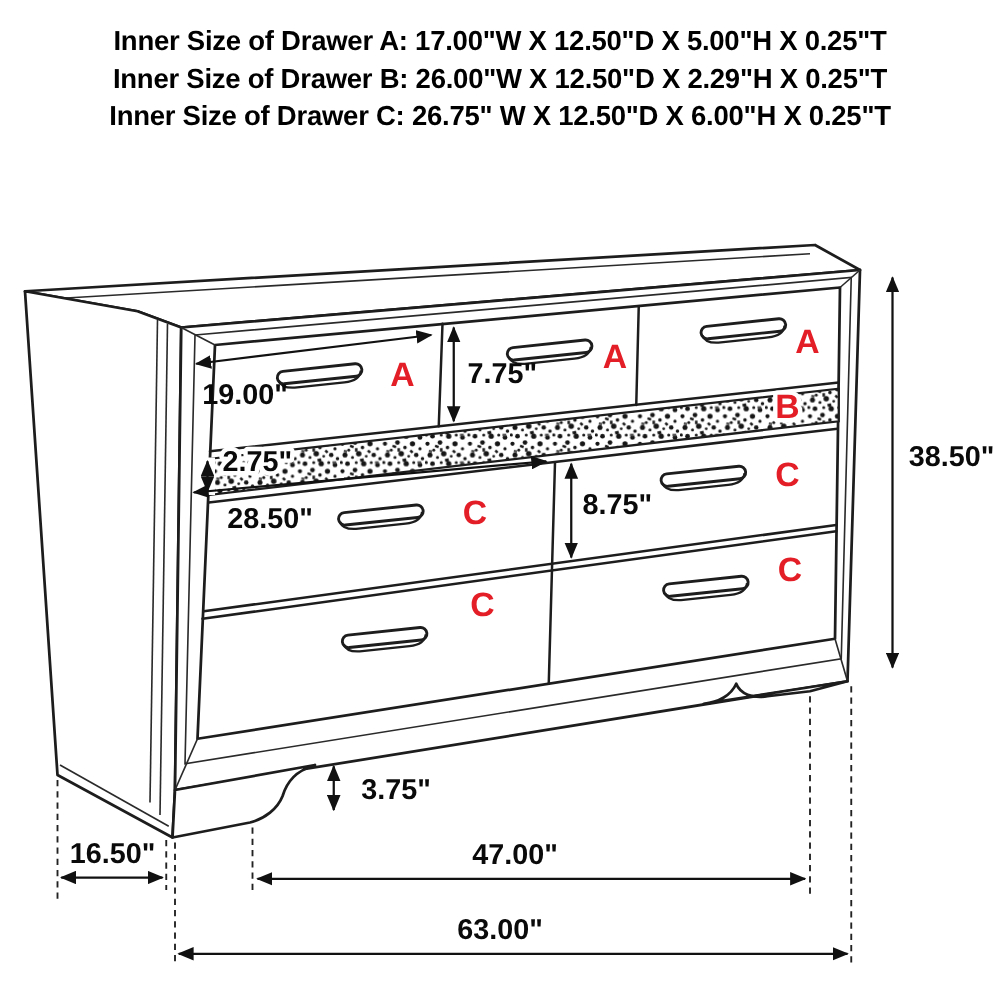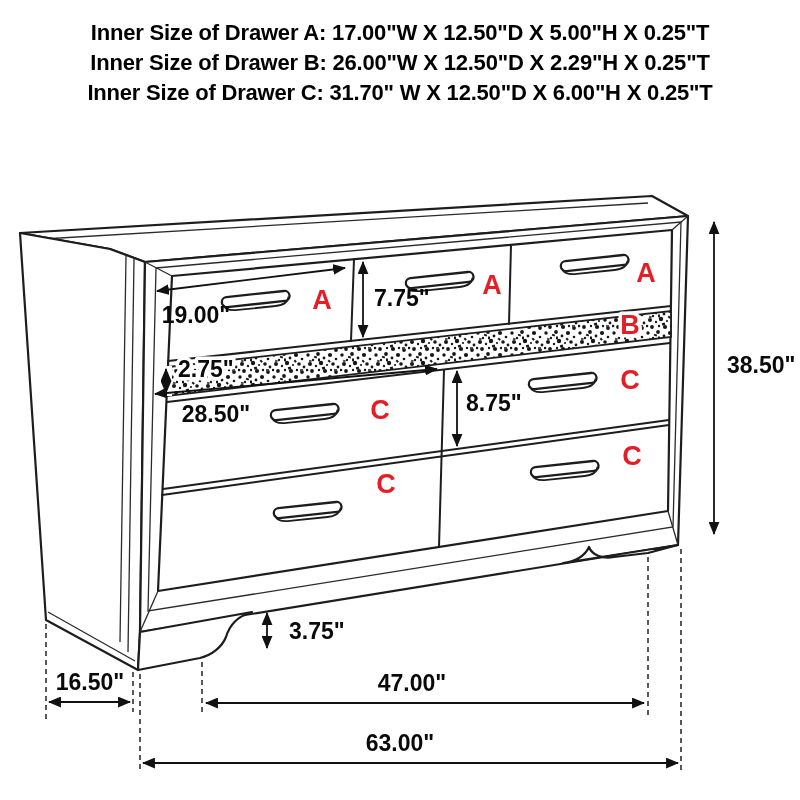--- a/index.html
+++ b/index.html
@@ -22,21 +22,21 @@
   .spk2{fill:#4d4d4d;}
 </style>
 </head>
 <body>
 
 <div id="stage">
 
   <div class="hdr">
     <div>Inner Size of Drawer A: 17.00"W X 12.50"D X 5.00"H X 0.25"T</div>
     <div>Inner Size of Drawer B: 26.00"W X 12.50"D X 2.29"H X 0.25"T</div>
-    <div>Inner Size of Drawer C: 31.70" W X 12.50"D X 6.00"H X 0.25"T</div>
+    <div>Inner Size of Drawer C: 26.75" W X 12.50"D X 6.00"H X 0.25"T</div>
   </div>
 
   <svg width="800" height="800" viewBox="0 0 800 800">
     <defs>
       <marker id="ah" viewBox="0 0 12 10" refX="11" refY="5" markerWidth="13" markerHeight="11" orient="auto-start-reverse" markerUnits="userSpaceOnUse">
         <path d="M0,0 L12,5 L0,10 z" fill="#111"></path>
       </marker>
       <pattern id="sparkle" width="34" height="22" patternUnits="userSpaceOnUse">
         <rect width="34" height="22" fill="#ffffff"></rect>
         <circle class="spk" cx="2" cy="3" r="1.7"></circle>

